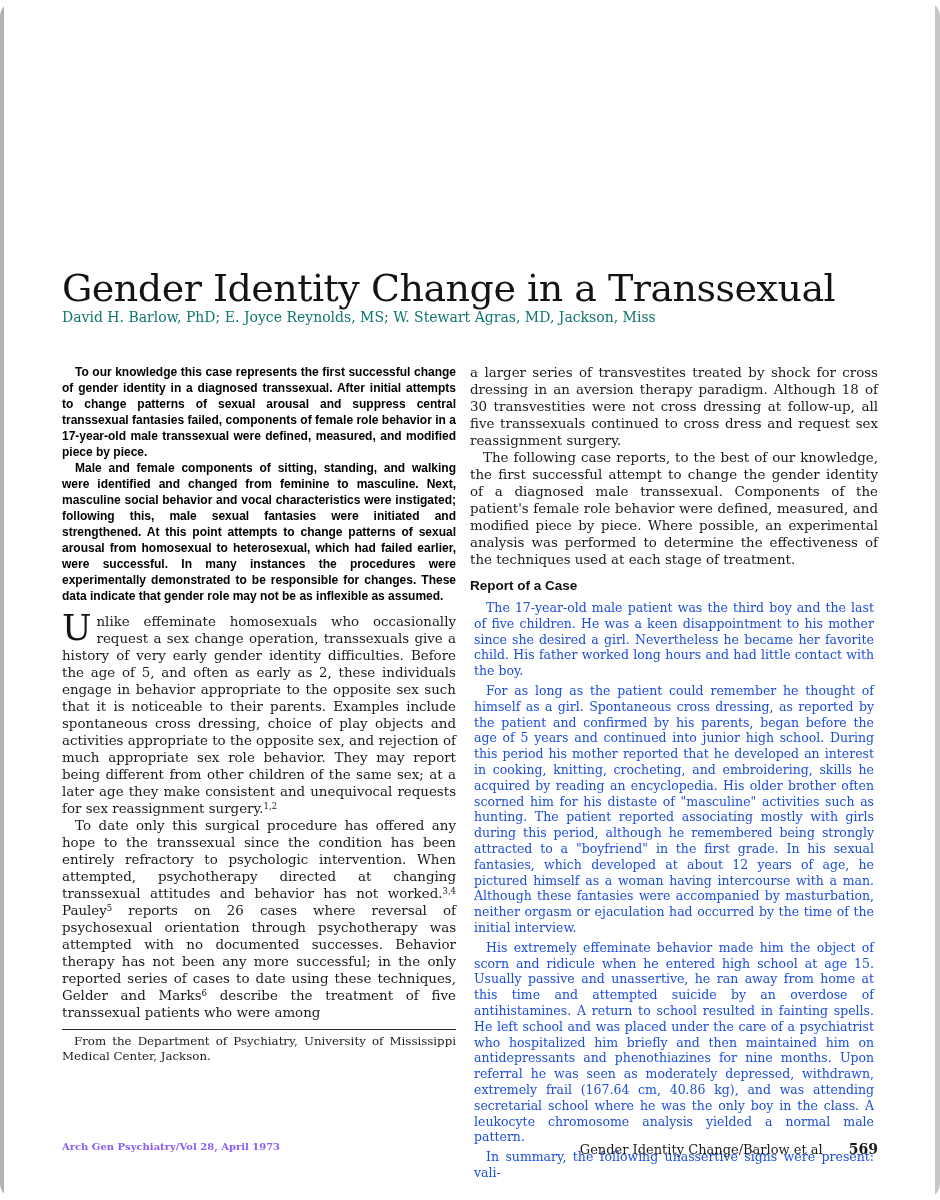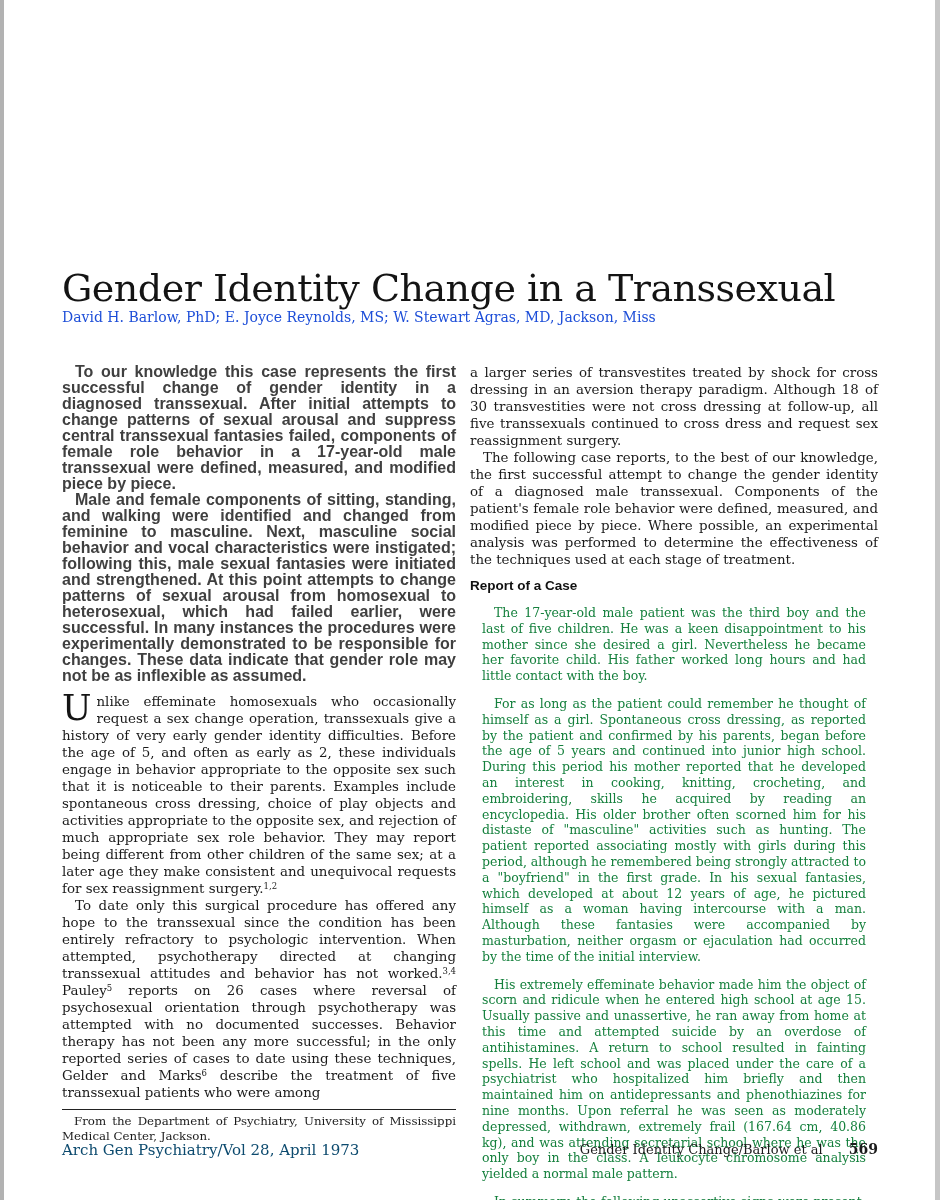--- a/index.html
+++ b/index.html
@@ -1,42 +1,43 @@
 <!DOCTYPE html>
 <html><head>
 <meta charset="utf-8">
 <style>
   html,body { margin:0; padding:0; }
   body { background:#ffffff; }
   .page {
     position:relative; width:940px; height:1200px;
     background:#ffffff; overflow:hidden; color:#1a1a1a;
     font-family:"DejaVu Serif", serif;
+    border-radius:17px;
   }
   .edge { position:absolute; top:0; height:1200px; }
   .edge.left  { left:0; width:4px; background:#b2b2b2; }
   .edge.right { right:0; width:5px; background:#c6c6c6; }
 
   .title {
     position:absolute; left:62px; top:241px; width:810px;
     font-family:"DejaVu Serif", serif; font-size:38px; font-weight:400;
     letter-spacing:-0.5px; color:#141414; white-space:nowrap;
   }
   .byline {
     position:absolute; left:62px; top:309px; width:700px;
-    font-size:14px; font-weight:500; color:#1d4ed8;
+    font-size:14px; font-weight:500; color:#0f766e;
   }
 
   .col-left  { position:absolute; left:62px;  top:364px; width:394px; }
   .col-right { position:absolute; left:470px; top:364px; width:408px; }
 
   .abstract p {
     margin:0; text-align:justify; text-indent:13px;
     font-family:"Liberation Sans", sans-serif; font-weight:700;
-    font-size:16px; line-height:16px; color:#404040;
+    font-size:12px; line-height:16px; color:#000000;
   }
   .intro { margin-top:9px; }
   .intro p, .intro-r p {
     margin:0; text-align:justify;
     font-size:13.4px; line-height:17px; color:#1a1a1a;
   }
   .intro p.indent, .intro-r p.indent { text-indent:13px; }
   .dropcap {
     float:left; font-size:35px; line-height:27px;
     padding:2px 5px 0 0; color:#141414;
@@ -50,27 +51,27 @@
     margin:0; font-size:11.8px; line-height:14.8px;
     text-align:justify; text-indent:12px; color:#1a1a1a;
   }
 
   .report-heading {
     margin:10px 0 7px; text-align:left;
     font-family:"Liberation Sans", sans-serif; font-weight:700;
     font-size:13.5px; color:#111;
   }
   .case p {
-    margin:12px; text-align:justify; text-indent:12px;
-    font-size:12.5px; line-height:15.8px; color:#15803d;
+    margin:4px; text-align:justify; text-indent:12px;
+    font-size:12.5px; line-height:15.8px; color:#1d4ed8;
   }
 
   .footer-left {
     position:absolute; left:62px; top:1141px;
-    font-size:15px; color:#0c4a6e; white-space:nowrap;
+    font-size:10px; color:#8b5cf6; white-space:nowrap;font-weight:bold;
   }
   .footer-right {
     position:absolute; right:62px; top:1141px;
     font-size:13px; color:#1a1a1a; white-space:nowrap; text-align:right;
   }
   .footer-right .pageno {
     font-weight:700; font-size:14px; margin-left:26px;
   }
 
   .download-notice {

